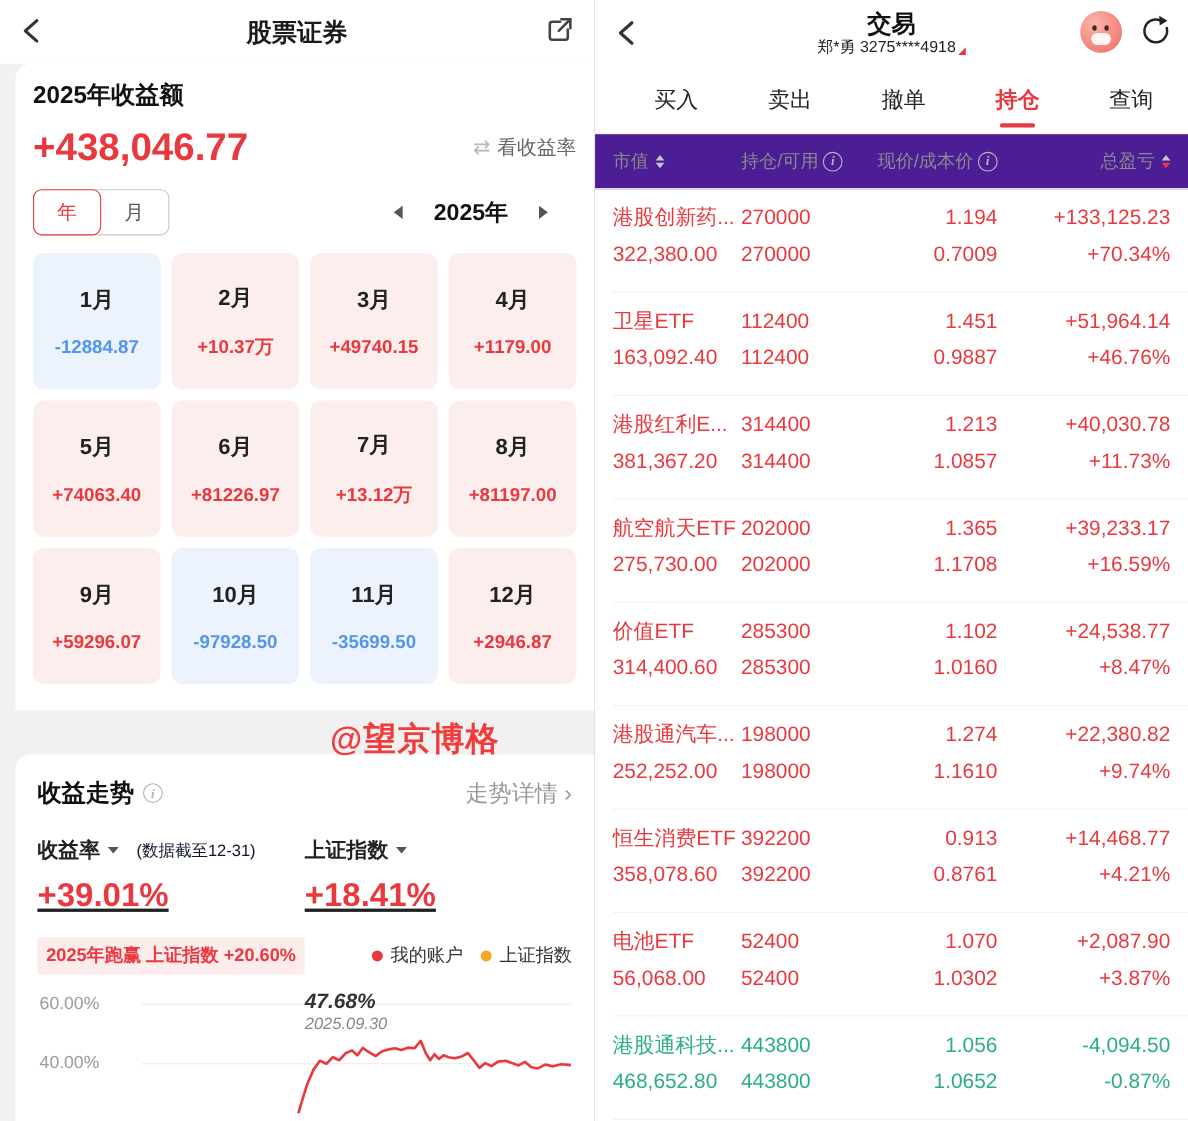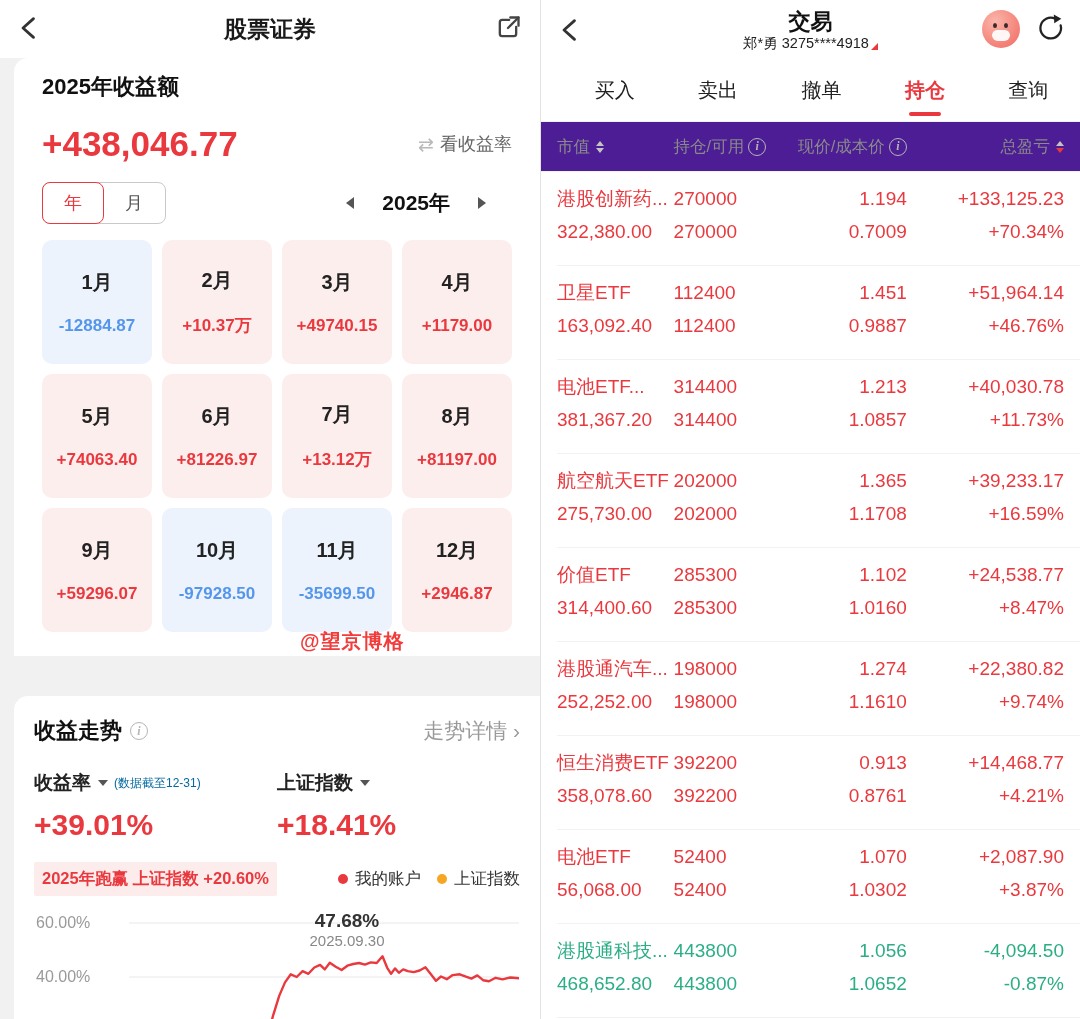--- a/index.html
+++ b/index.html
@@ -7,24 +7,24 @@
     font-family:"Liberation Sans","DejaVu Sans",sans-serif; color:#222; }
   .app { display:flex; width:1080px; height:1019px; }
 
   
   .lpanel { width:540px; height:1019px; background:#f1f1f1; position:relative; overflow:hidden; }
   .lheader { height:58px; background:#fff; display:flex; align-items:center; position:relative; }
   .lheader .back { position:absolute; left:16px; top:14px; width:28px; height:28px; cursor:pointer; }
   .ltitle { width:100%; text-align:center; font-size:23px; font-weight:700; color:#1a1a1a; }
   .share { position:absolute; right:18px; top:14px; width:28px; height:28px; }
 
-  .card1 { background:#fff; margin-left:14px; border-radius:14px 0 0 0; padding:14px 28px 24px; }
+  .card1 { background:#fff; margin-left:14px; border-radius:14px 0 0 0; padding:14px 16px 24px; }
   .erow1 { display:flex; }
   .elabel { font-size:22px; font-weight:700; color:#111; }
-  .erow2 { display:flex; justify-content:space-between; align-items:center; margin-top:22px; }
+  .erow2 { display:flex; justify-content:space-between; align-items:center; margin-top:12px; }
   .amount { font-size:35px; font-weight:700; color:#e9393e; }
   .toggle { color:#666; font-size:18px; display:flex; align-items:center; gap:6px; }
   .swap-ic { color:#b9b9b9; font-size:19px; }
 
   .selrow { display:flex; justify-content:space-between; align-items:center; margin-top:18px; }
   .seg { display:flex; border:1px solid #c9c9c9; border-radius:8px; height:42px; background:#fff; }
   .seg .segbtn { width:62px; display:flex; align-items:center; justify-content:center; font-size:18px; color:#555; }
   .seg .segbtn.on { border:1px solid #e9393e; color:#e9393e; border-radius:8px; margin:-1px; background:#fff; }
   .yearsel { display:flex; align-items:center; gap:28px; font-size:21px; font-weight:700; color:#111; padding-right:26px; }
   .arrL { width:0;height:0; border-top:6px solid transparent;border-bottom:6px solid transparent;border-right:8px solid #555; }
@@ -40,40 +40,40 @@
   .mcell.down .mvalue { color:#5596ea; }
 
   .card2 { background:#fff; margin-left:14px; margin-top:40px; border-radius:14px 0 0 0; padding:20px 20px 0; height:360px; }
   .trow { display:flex; justify-content:space-between; align-items:center; }
   .trend-title { font-size:22px; font-weight:700; color:#111; display:flex; align-items:center; gap:8px; }
   .info-ic { display:inline-flex; width:18px; height:18px; border:1.5px solid #b5b5b5; border-radius:50%;
     color:#b5b5b5; font-size:12px; font-style:italic; font-weight:600; align-items:center; justify-content:center;
     font-family:"Liberation Serif","DejaVu Serif",serif; }
   .detail { color:#9a9a9a; font-size:21px; }
   .metrics { display:flex; margin-top:24px; }
-  .mblock { width:50%; }
+  .mblock { width:50%;text-decoration:underline; }
   .metric-label { font-size:19px; font-weight:700; color:#222; display:inline-flex; align-items:center; }
   .caret { width:0;height:0;border-left:5px solid transparent;border-right:5px solid transparent;border-top:6px solid #555; margin-left:7px; }
-  .note { font-size:12px; color:#0369a1; margin-left:6px; font-weight:400; }
+  .note { font-size:15px; color:#0f172a; margin-left:16px; font-weight:400; }
   .metric-value { font-size:30px; font-weight:700; color:#e9393e; margin-top:12px; }
   .badgerow { display:flex; justify-content:space-between; align-items:center; margin-top:20px; }
   .badge { background:#fdecec; color:#e9393e; font-size:16.5px; font-weight:600; padding:6px 8px; border-radius:2px; white-space:nowrap; }
   .legend { display:flex; gap:16px; align-items:center; }
   .legend-item { display:flex; align-items:center; gap:7px; font-size:16.5px; color:#333; white-space:nowrap; }
   .ldot { width:10px; height:10px; border-radius:50%; display:inline-block; }
 
   .chart { position:relative; margin-top:14px; height:112px; }
   .tick { position:absolute; left:2px; font-size:16px; color:#9a9a9a; }
   .tick.t0 { top:4px; } .tick.t1 { top:58px; }
   .plot { position:absolute; left:95px; right:0; top:0; height:112px; }
-  .anno { position:absolute; left:50%; top:0; width:140px; text-align:center; }
+  .anno { position:absolute; left:50%; top:0; width:140px; text-align:left;font-style:italic; }
   .anno-v { font-size:19px; font-weight:700; color:#333; }
   .anno-d { font-size:15px; color:#888; }
 
-  .watermark { position:absolute; left:300px; top:628px; font-size:20px; font-weight:600; color:#f23c3c; z-index:5; letter-spacing:1px; }
+  .watermark { position:absolute; left:300px; top:652px; font-size:30px; font-weight:600; color:#f23c3c; z-index:5; letter-spacing:1px; }
 
   
   .rpanel { width:540px; height:1019px; background:#fff; border-left:1px solid #e3e3e3; display:flex; flex-direction:column; }
   .rheader { height:60px; position:relative; display:flex; align-items:center; justify-content:center; }
   .rheader .back { position:absolute; left:16px; top:16px; width:28px; height:28px; }
   .rtitlewrap { text-align:center; line-height:1.15; margin-top:2px; }
   .rtitle { font-size:22px; font-weight:600; color:#111; }
   .rsub { font-size:14.5px; color:#222; display:inline-flex; align-items:flex-end; }
   .corner { width:0; height:0; border-left:7px solid transparent; border-bottom:7px solid #e9393e; margin:0 0 2px 2px; }
   .avatar { position:absolute; right:60px; top:10px; width:38px; height:38px; border-radius:50%;
@@ -361,21 +361,21 @@
             <div class="l1">1.451</div>
             <div class="l2">0.9887</div>
           </div>
           <div class="hcell ra">
             <div class="l1">+51,964.14</div>
             <div class="l2">+46.76%</div>
           </div>
         </div>
         <div class="hrow gridcols up">
           <div class="hcell ">
-            <div class="l1 fname">电池ETF...</div>
+            <div class="l1 fname">港股红利E...</div>
             <div class="l2">381,367.20</div>
           </div>
           <div class="hcell ">
             <div class="l1">314400</div>
             <div class="l2">314400</div>
           </div>
           <div class="hcell ra">
             <div class="l1">1.213</div>
             <div class="l2">1.0857</div>
           </div>

